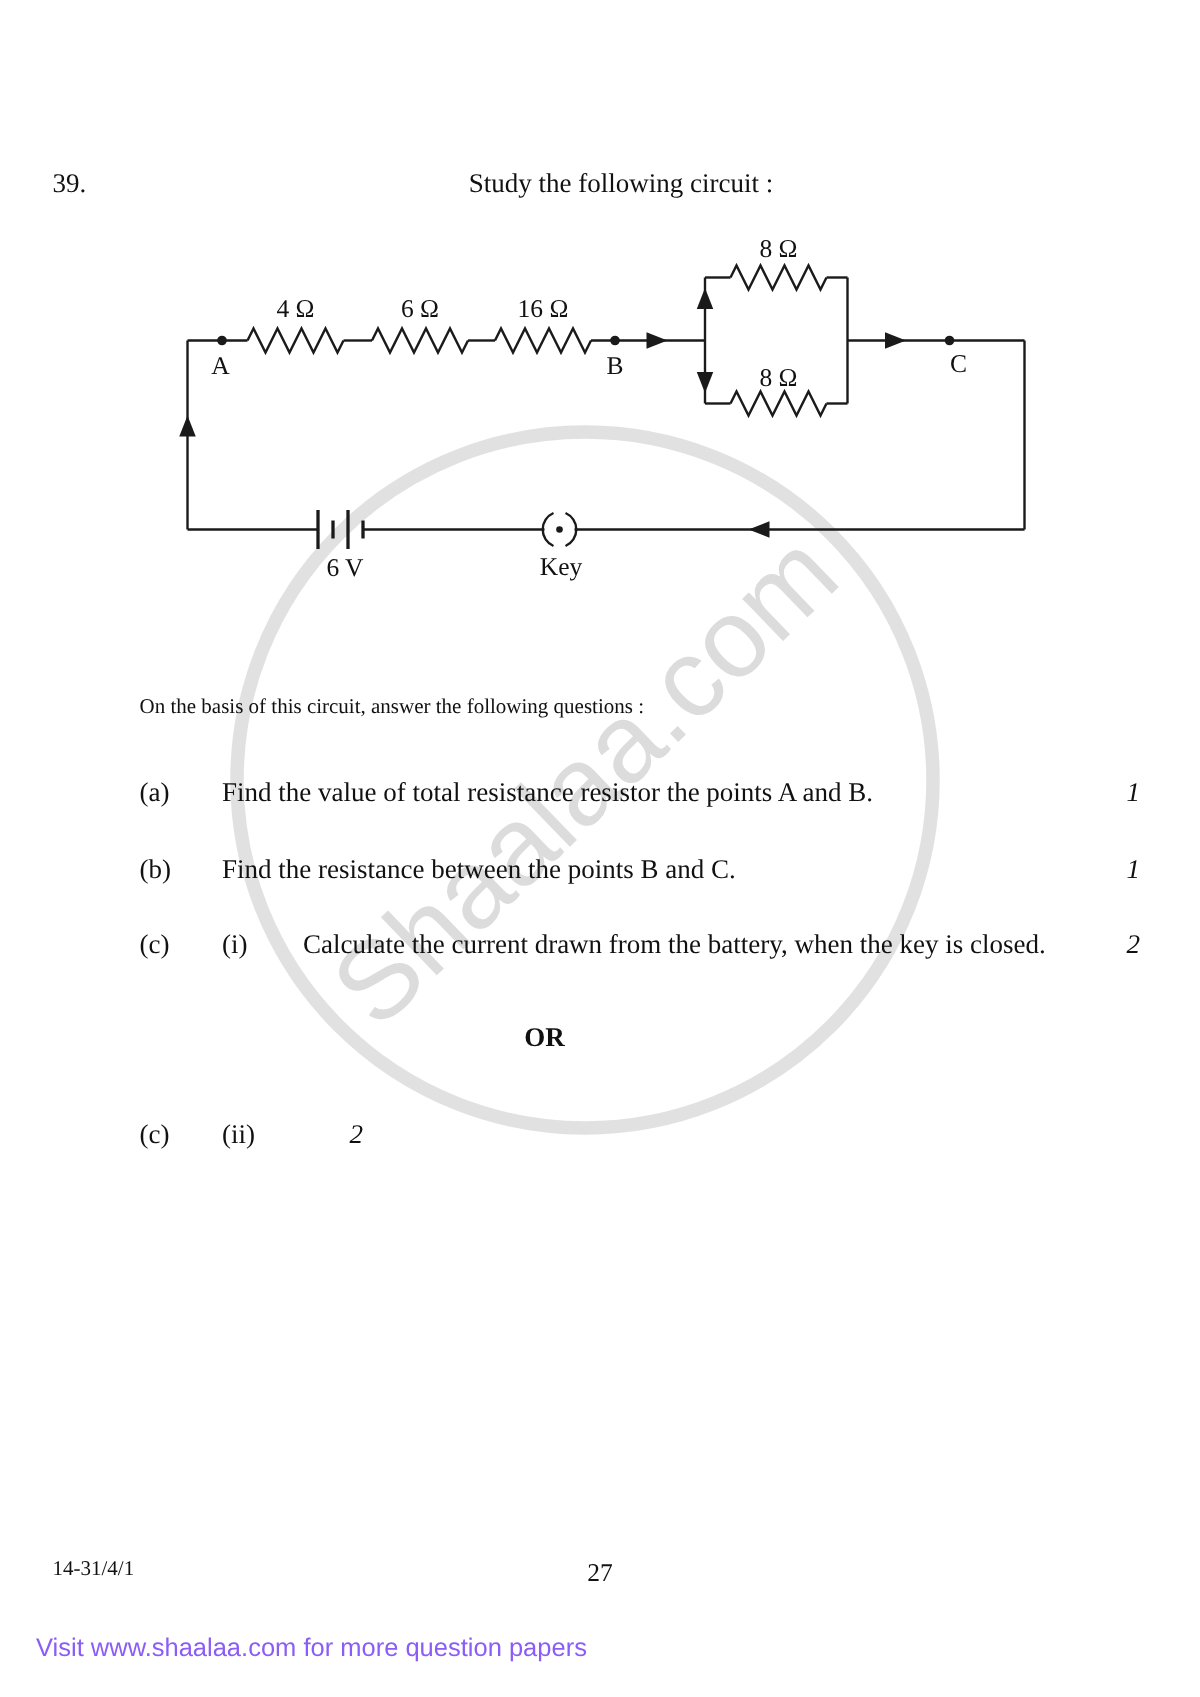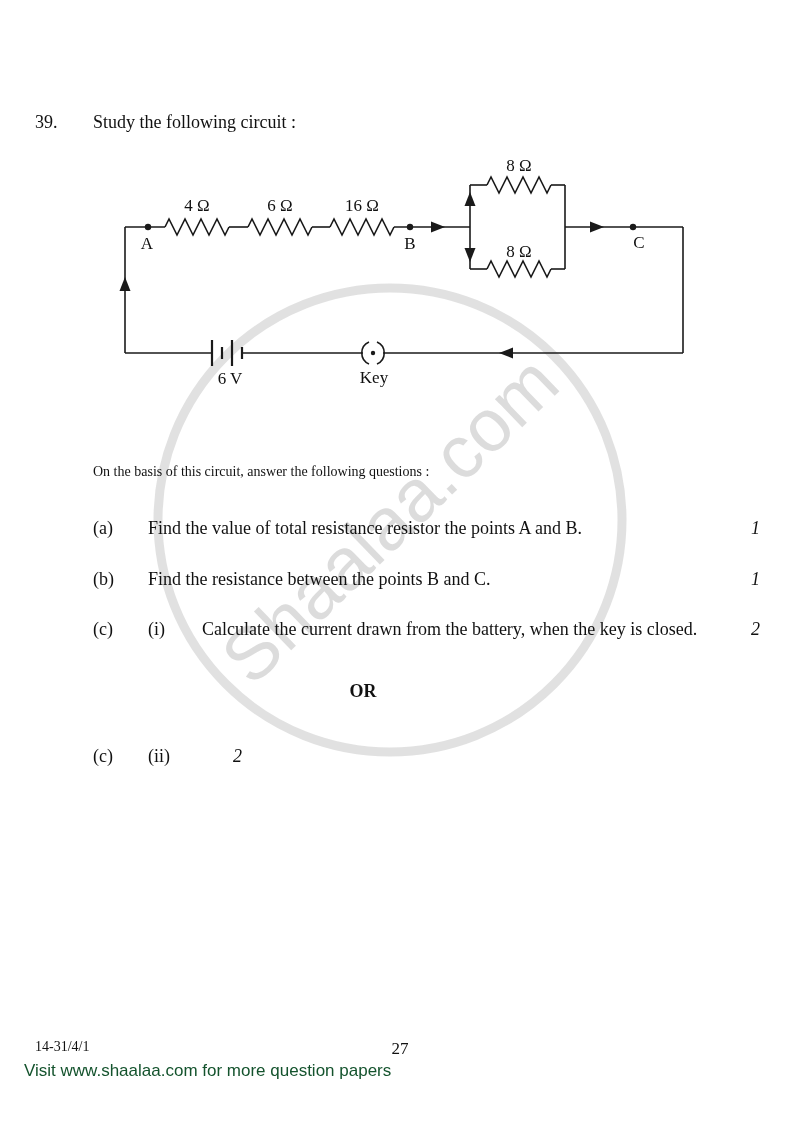--- a/index.html
+++ b/index.html
@@ -12,40 +12,40 @@
     font-family: "Liberation Serif", serif;
     color: #111111;
     overflow: hidden;
     margin: 0 auto;
   }
   .abs { position: absolute; }
   .wm-svg { position: absolute; left: 0; top: 0; pointer-events: none; }
   .circuit-svg { position: absolute; left: 0; top: 0; }
   .q-header { top: 112px; left: 35px; width: 700px; display: flex; font-size: 18px; }
   .q-num { width: 58px; font-weight: normal; }
-  .q-intro { flex: 1; }
+  .q-intro { flex: 1; text-align: center; }
   .basis { top: 464px; left: 93px; width: 650px; font-size: 14px; }
   .q-row {
     left: 93px; width: 667px;
     display: flex;
     font-size: 18px;
     line-height: 35px;
   }
   .q-label { width: 55px; }
   .q-sub { width: 54px; }
   .q-body { flex: 1; text-align: justify; }
   .q-marks { width: 40px; font-style: italic; text-align: right; align-self: flex-end; }
   .row-a { top: 511px; }
   .row-b { top: 562px; }
   .row-ci { top: 612px; }
   .row-cii { top: 739px; }
   .or-sep { top: 660px; left: 93px; width: 540px; text-align: center; font-weight: bold; font-size: 18px; margin-top: 21px; }
   .footer-code { top: 1039px; left: 35px; font-size: 14px; }
   .footer-page { top: 1039px; left: 0; width: 800px; text-align: center; font-size: 17px; }
-  .promo { top: 1061px; left: 24px; font-family: "Liberation Sans", sans-serif; font-size: 17px; color: #14532d; }
+  .promo { top: 1089px; left: 24px; font-family: "Liberation Sans", sans-serif; font-size: 17px; color: #8b5cf6; }
 </style>
 </head>
 <body>
 
 <div class="page">
 
   <svg class="wm-svg" width="800" height="1131" viewBox="0 0 800 1131">
     <circle cx="390" cy="520" r="232" fill="none" stroke="#c9c9c9" stroke-width="9" stroke-opacity="0.55"></circle>
     <text x="390" y="545" text-anchor="middle" font-size="74" fill="#c4c4c4" fill-opacity="0.6" font-family="Liberation Sans, sans-serif" transform="rotate(-44 390 520)">Shaalaa.com</text>
   </svg>

